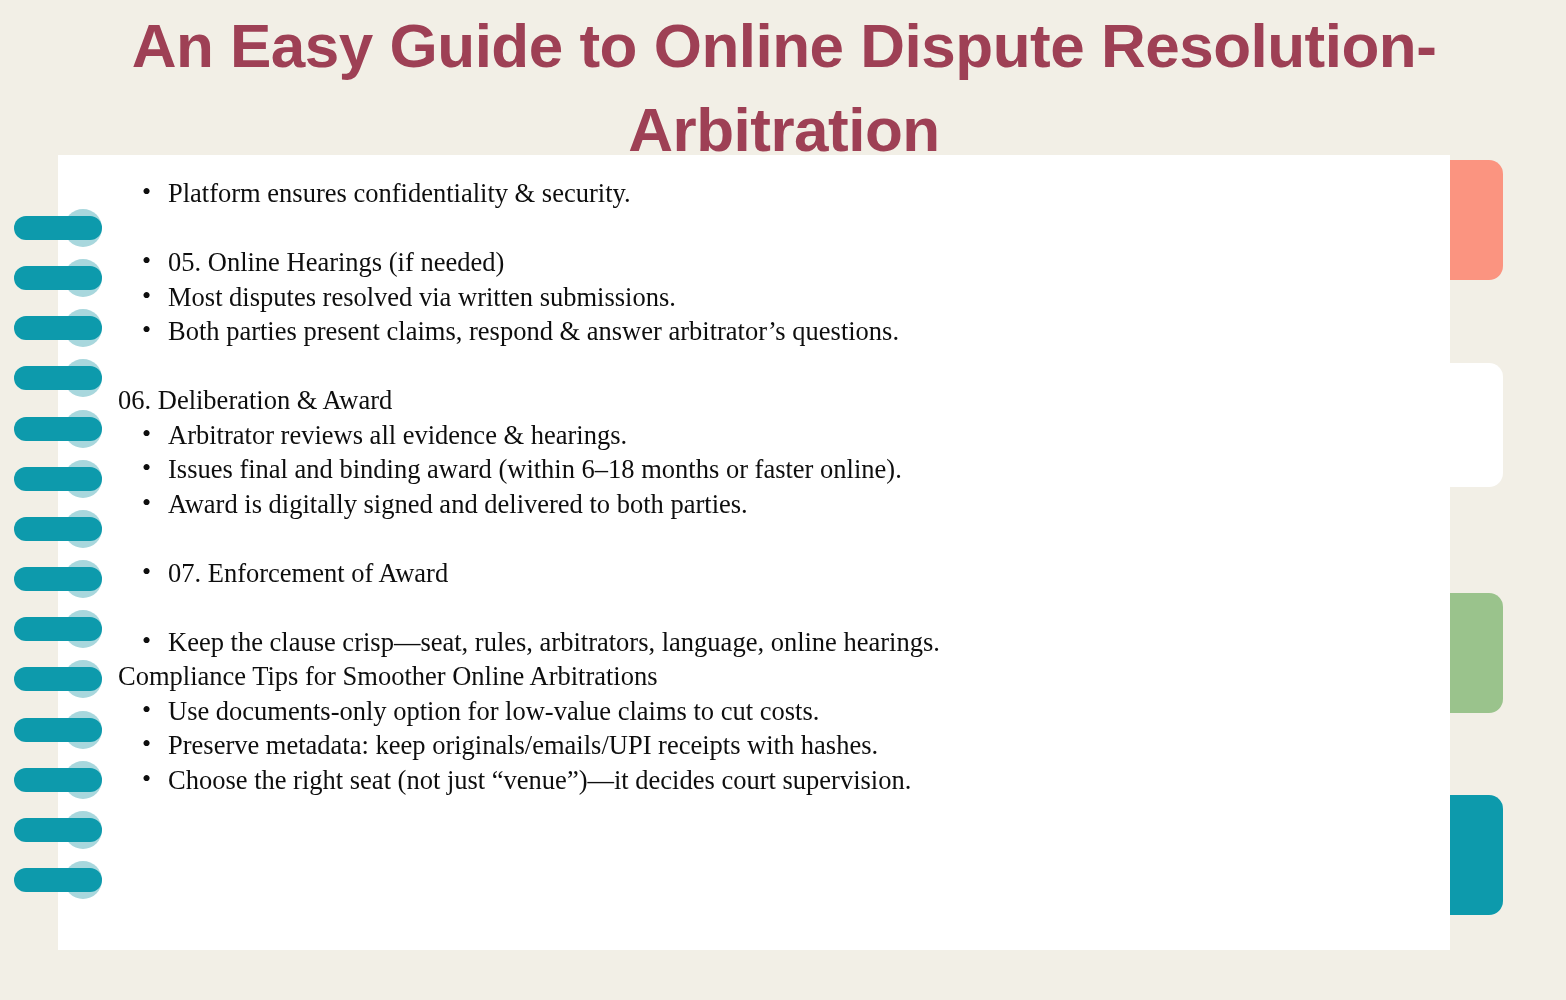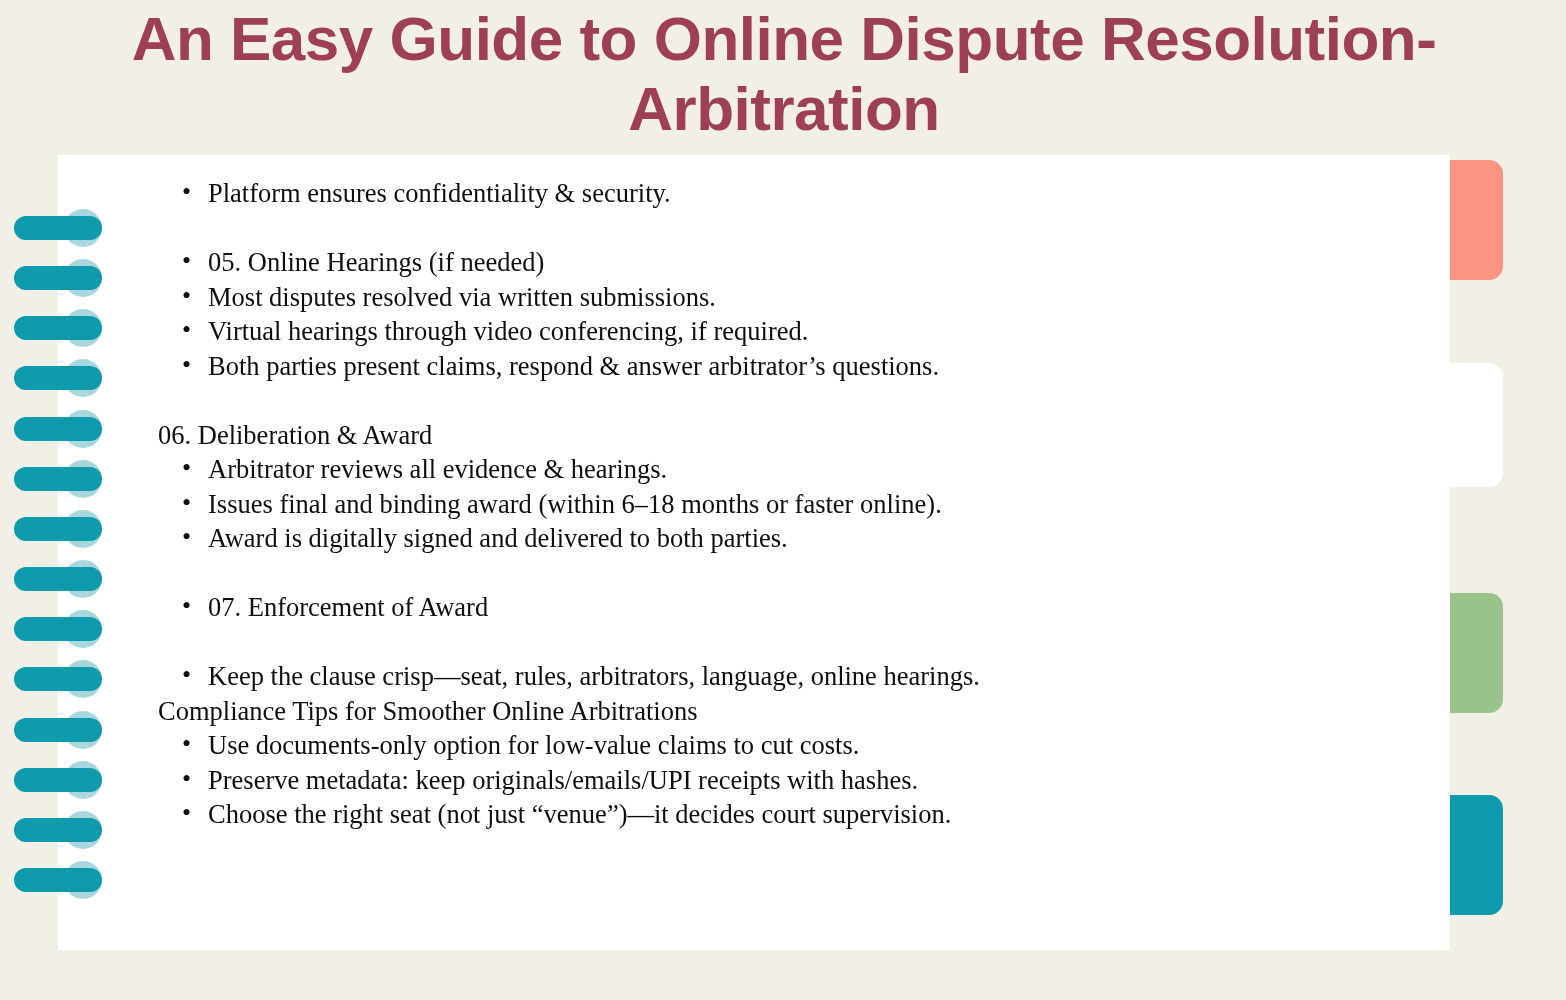--- a/index.html
+++ b/index.html
@@ -22,21 +22,21 @@
     top: 4px;
     width: 1448px;
     text-align: center;
     z-index: 5;
   }
   .title-block .title-text {
     display: block;
     font-family: "Liberation Sans", "DejaVu Sans", sans-serif;
     font-weight: bold;
     font-size: 62px;
-    line-height: 70px;
+    line-height: 84px;
     letter-spacing: -0.5px;
     color: #9E4055;
     margin: 0;
     white-space: pre-line;
   }
 
   
   .tab {
     position: absolute;
     left: 1392px;
@@ -100,21 +100,20 @@
     width: 1290px;
     z-index: 6;
     color: #0E0E0E;
     font-size: 26.5px;
     line-height: 34.5px;
   }
   .line {
     position: relative;
     white-space: nowrap;
     height: 34.5px;
-    margin-left: 40px;
   }
   .line.bullet {
     padding-left: 50px;
   }
   .line.bullet::before {
     content: "\2022";
     position: absolute;
     left: 24px;
     top: -1px;
     font-size: 26px;
@@ -202,21 +201,20 @@
       <div class="ring-hole" style="background: rgb(168, 215, 221);"></div>
       <div class="ring-bar" style="background: rgb(13, 154, 172);"></div>
     </div>
   </div>
 
 <div class="content" id="content">
     <div class="line bullet">Platform ensures confidentiality &amp; security.</div>
     <div class="spacer"></div>
     <div class="line bullet">05. Online Hearings (if needed)</div>
     <div class="line bullet">Most disputes resolved via written submissions.</div>
-    <div class="line bullet">Virtual hearings through video conferencing, if required.</div>
     <div class="line bullet">Both parties present claims, respond &amp; answer arbitrator’s questions.</div>
     <div class="spacer"></div>
     <div class="line plain">06. Deliberation &amp; Award</div>
     <div class="line bullet">Arbitrator reviews all evidence &amp; hearings.</div>
     <div class="line bullet">Issues final and binding award (within 6–18 months or faster online).</div>
     <div class="line bullet">Award is digitally signed and delivered to both parties.</div>
     <div class="spacer"></div>
     <div class="line bullet">07. Enforcement of Award</div>
     <div class="spacer"></div>
     <div class="line bullet">Keep the clause crisp—seat, rules, arbitrators, language, online hearings.</div>

